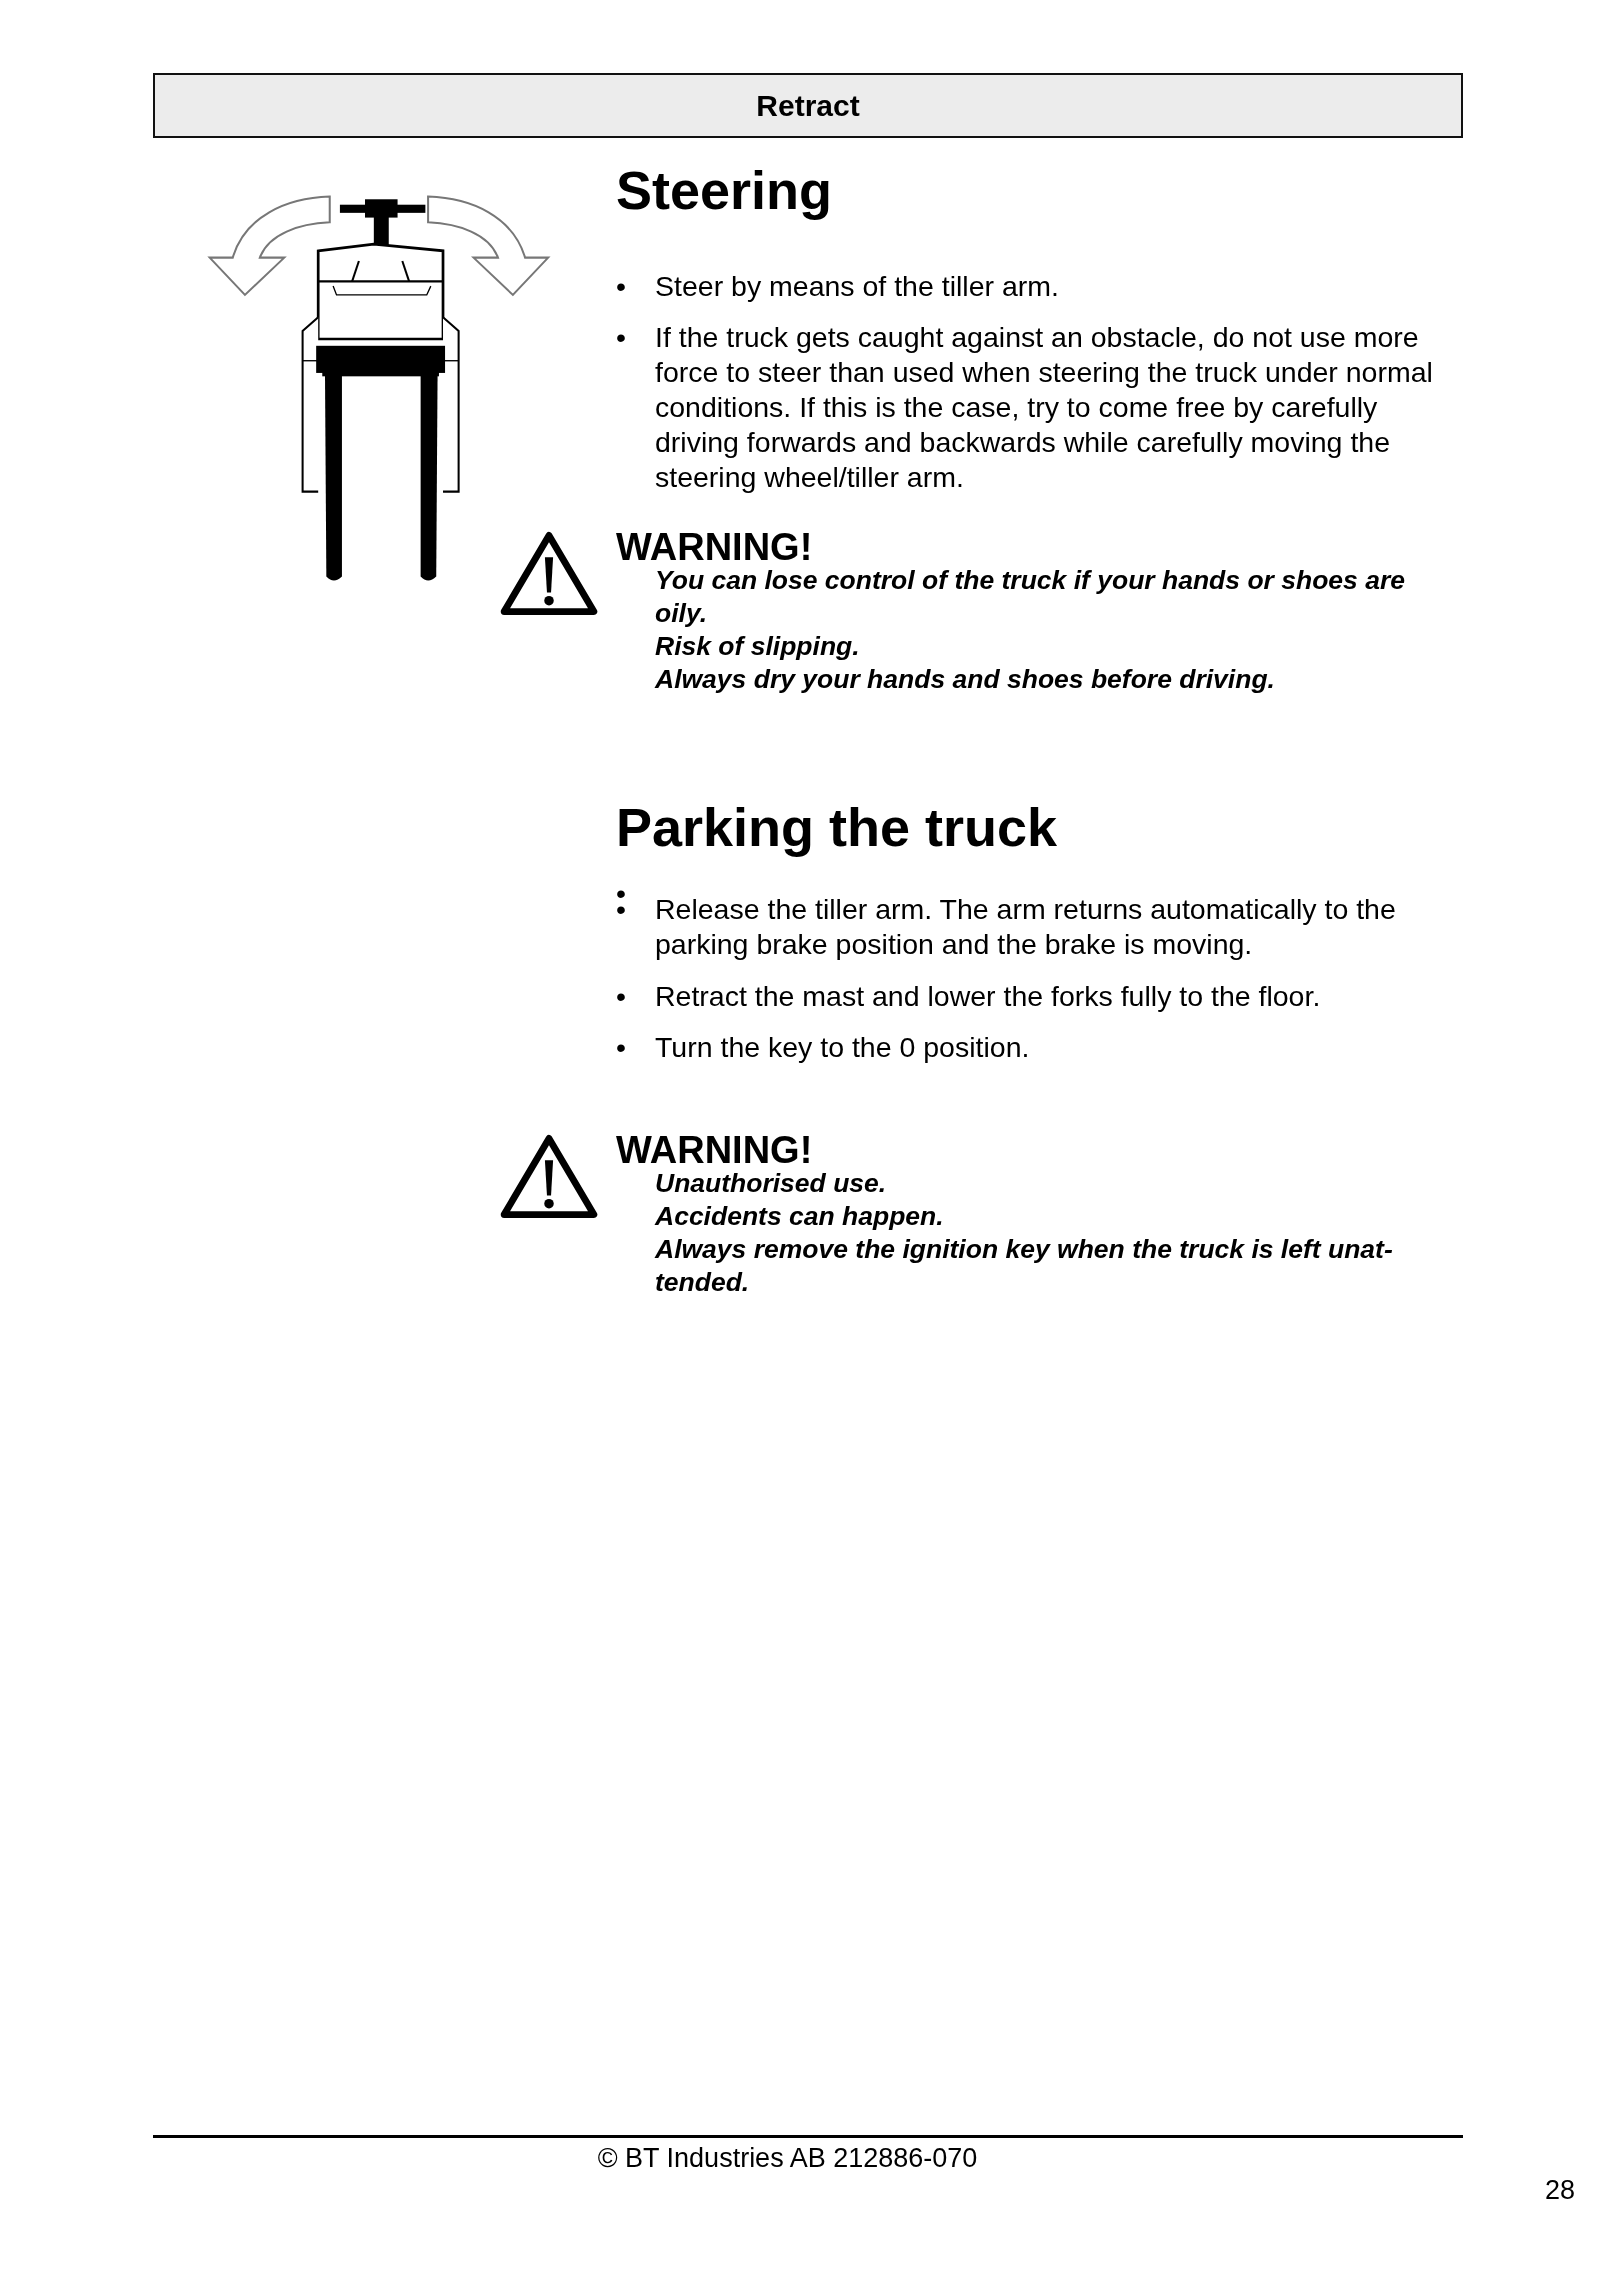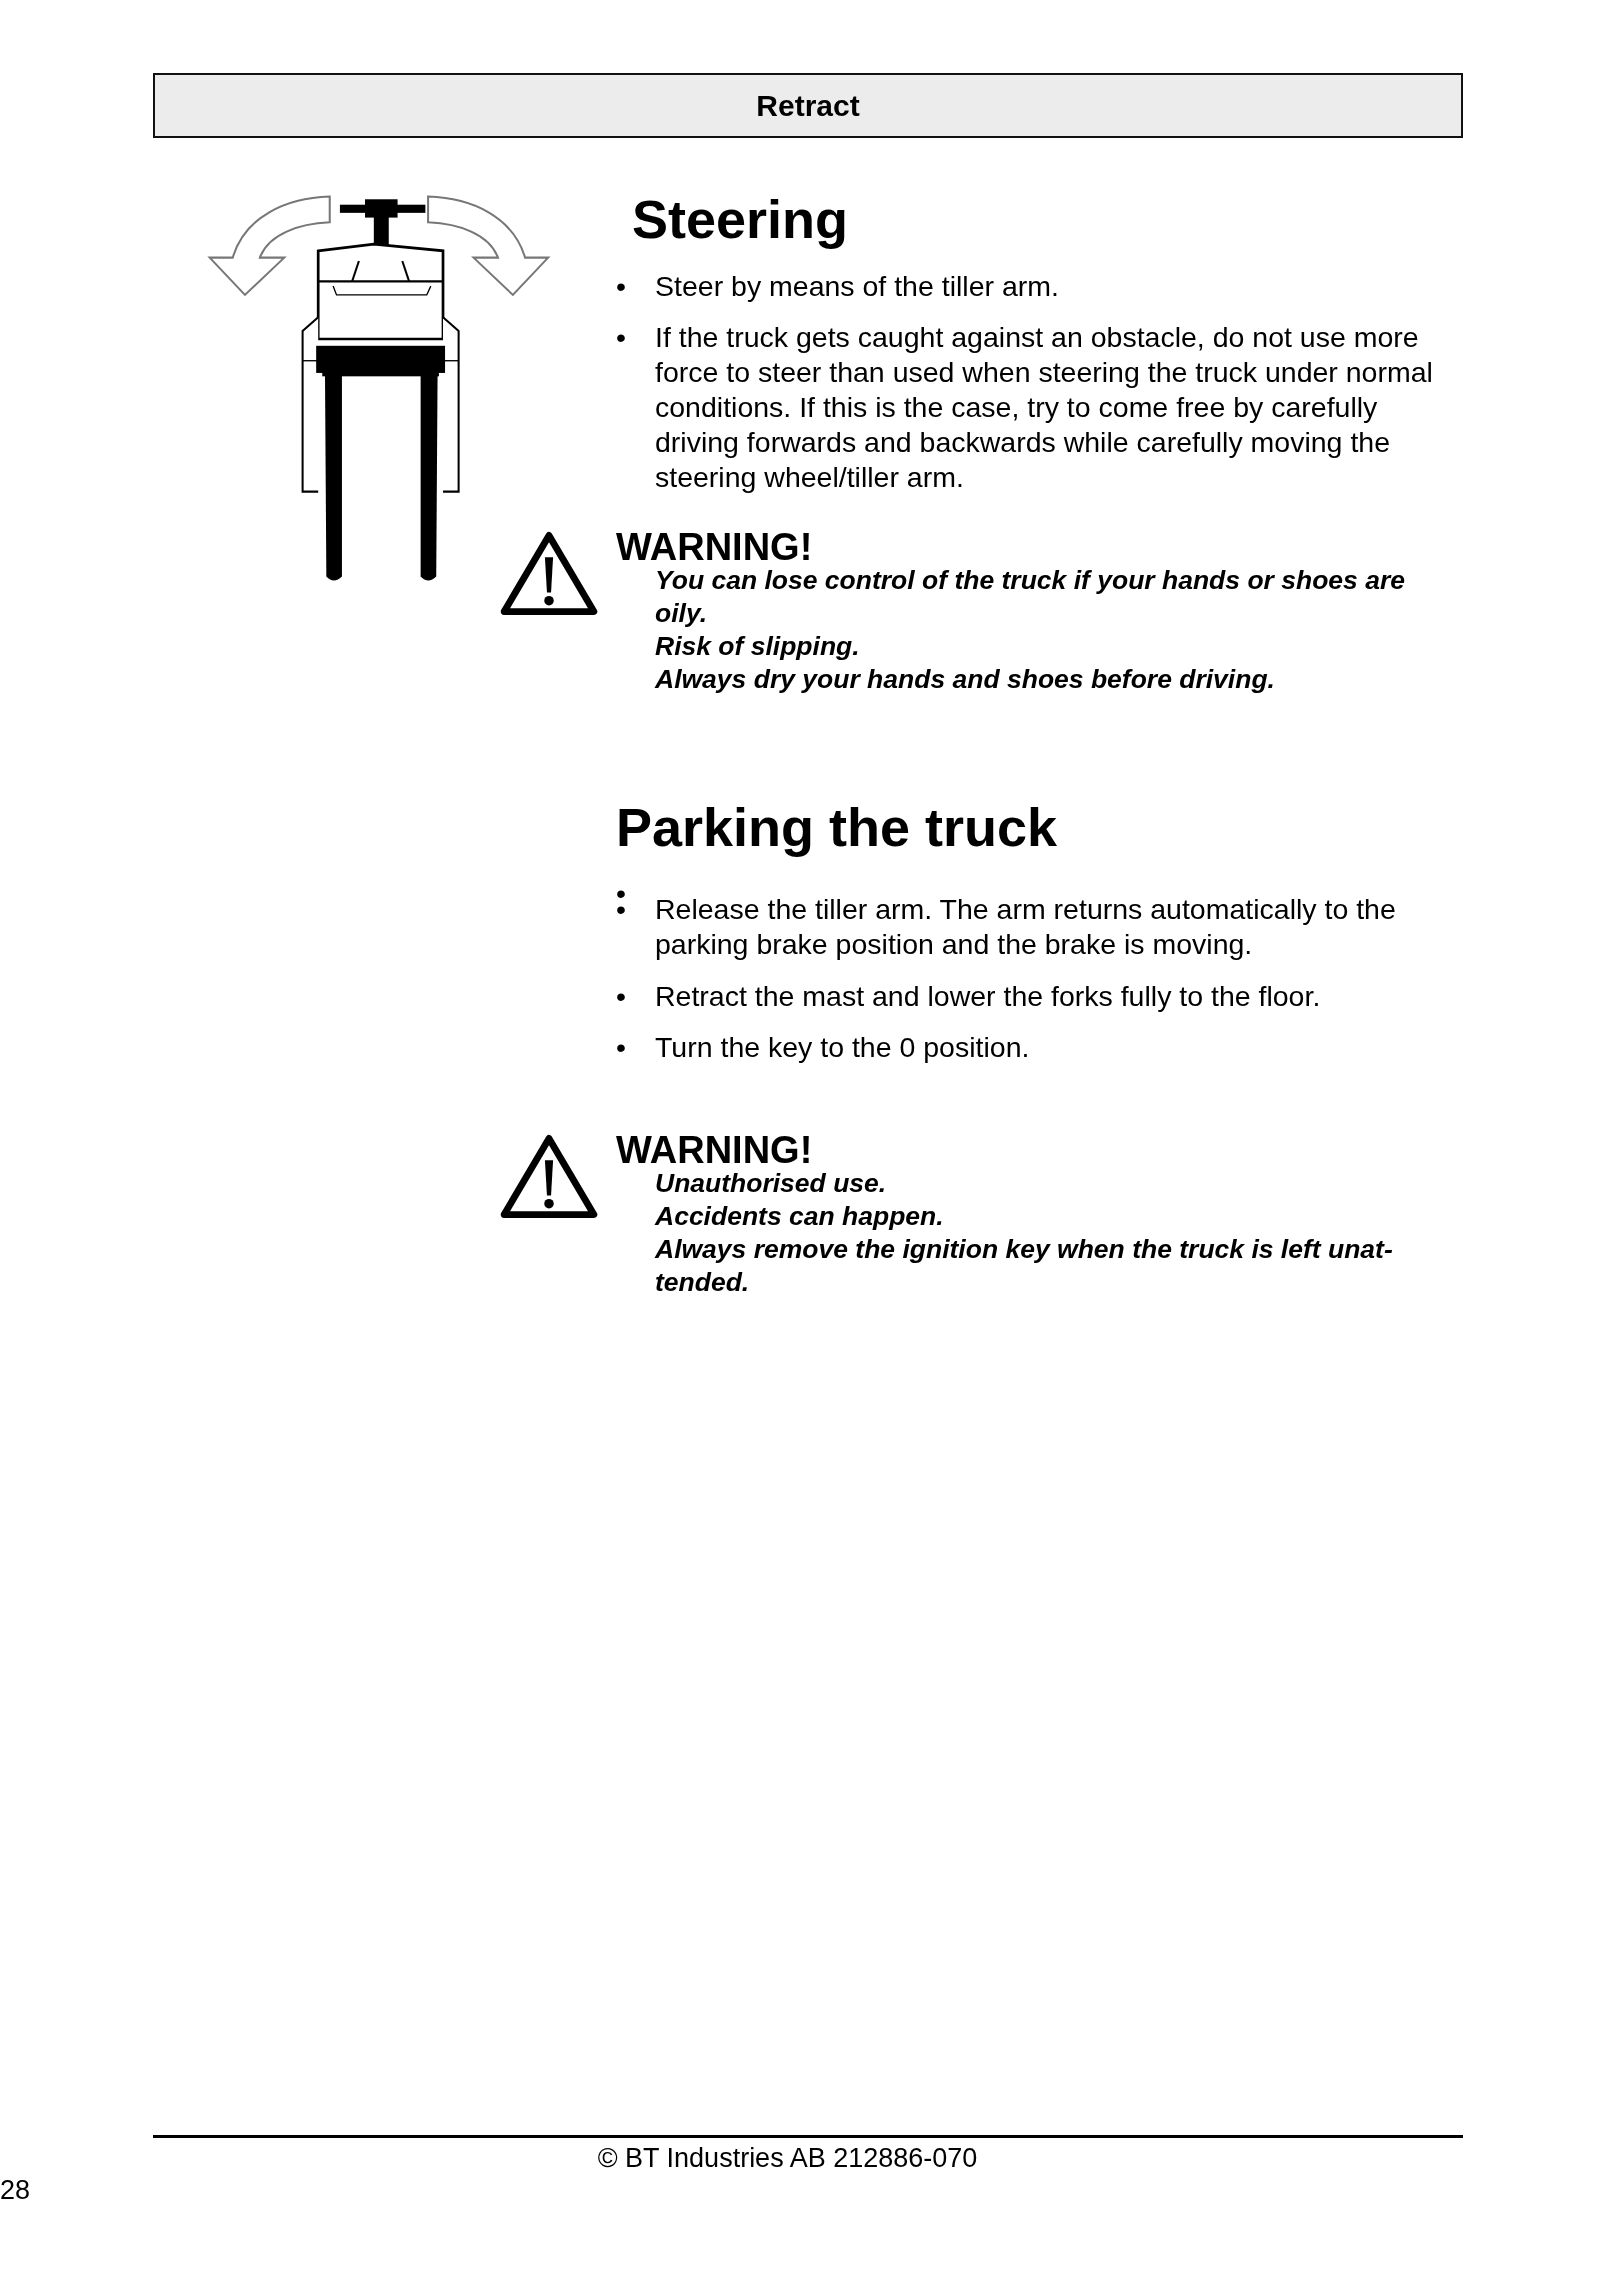--- a/index.html
+++ b/index.html
@@ -37,21 +37,21 @@
       font-size: 26.5px; font-weight: bold; font-style: italic; line-height: 33px;
     }
     .warning .body div { margin: 0; }
 
     .footer-rule { position: absolute; left: 153px; top: 2135px; width: 1310px; height: 3.4px; background: #000; }
     .footer-copy {
       position: absolute; left: 0; width: 1575px; top: 2142px; text-align: center;
       font-size: 27px; line-height: 33px;
     }
     .footer-page {
-      position: absolute; left: 0; width: 1575px; top: 2174px; text-align: left;
+      position: absolute; left: 0; width: 1575px; top: 2174px; text-align: right;
       font-size: 27px; line-height: 33px;
     }
   </style>
 </head>
 <body>
 
 <div class="header-box">
   <span class="header-title">Retract</span>
 </div>
 
@@ -79,21 +79,21 @@
     <line x1="352" y1="262" x2="375" y2="262" stroke="#000" stroke-width="2"></line>
 
     <rect x="165" y="240" width="190" height="40" fill="#000"></rect>
     <rect x="174" y="275" width="172" height="10" fill="#000"></rect>
 
     <path d="M178,280 L203,280 L203,580 Q191,592 180,580 Z" fill="#000"></path>
     <path d="M319,280 L344,280 L342,580 Q330,592 319,580 Z" fill="#000"></path>
   </svg>
 </div>
 
-<h1 class="section-title" style="top:192px;margin-left:16px;">Steering</h1>
+<h1 class="section-title" style="top:163px;">Steering</h1>
 
 <ul class="bullets" style="top:269px;">
   <li>
     <span class="dot">•</span>
     <span>Steer by means of the tiller arm.</span>
   </li>
   <li>
     <span class="dot">•</span>
     <span>If the truck gets caught against an obstacle, do not use more force to steer than used when steering the truck under normal conditions. If this is the case, try to come free by carefully driving forwards and backwards while carefully moving the steering wheel/tiller arm.</span>
   </li>

